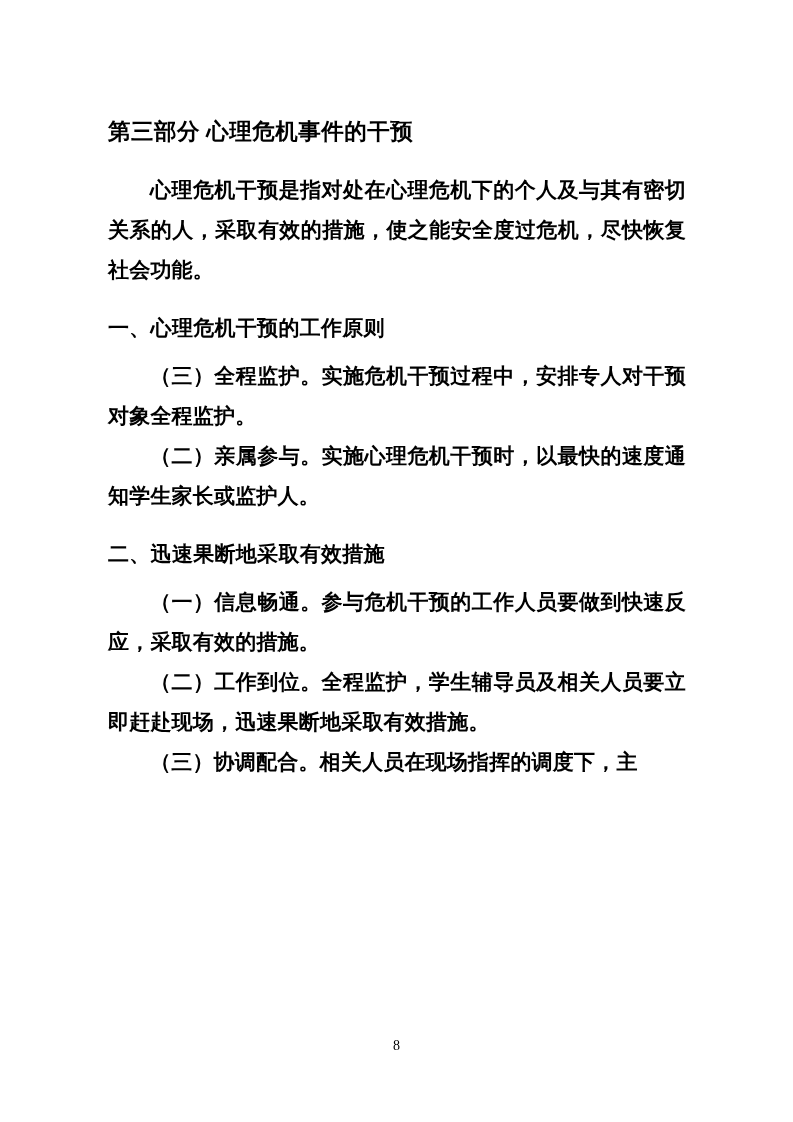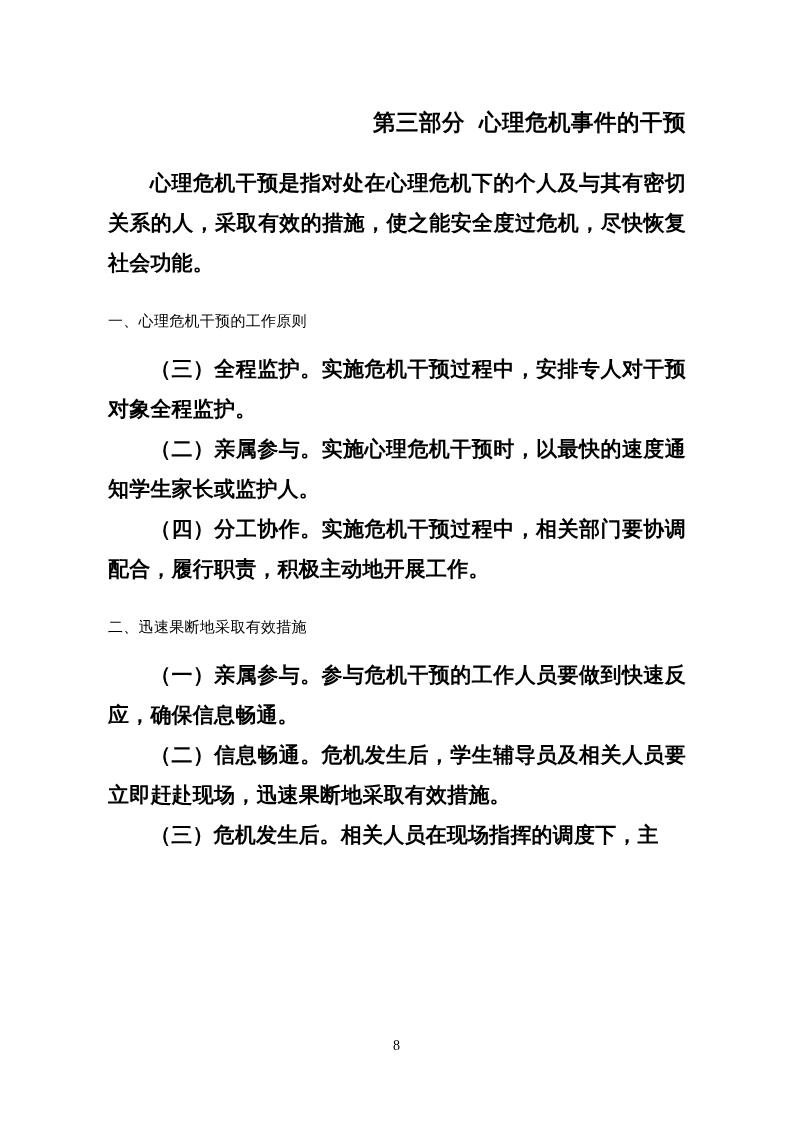--- a/index.html
+++ b/index.html
@@ -17,41 +17,41 @@
     font-family: "Liberation Serif", "DejaVu Serif", serif;
     color: #000000;
   }
   .content {
     position: absolute;
     left: 108px;
     top: 104px;
     width: 578px;
   }
   .doc-title {
-    text-align: right;
-    font-family: Liberation Mono, monospace;
+    text-align: left;
+    font-family: Liberation Serif, serif;
     font-weight: bold;
     font-size: 22.5px;
     letter-spacing: 0.5px;
-    margin: 5px 0 22px 0;
+    margin: 12px 0 22px 0;
     line-height: 1.4;
   }
   .para {
     font-size: 21px;
     line-height: 40px;
     text-indent: 42px;
     margin: 0;
     text-align: justify;
     letter-spacing: 0.2px;
     font-weight: bold;
   }
   .section-head {
     font-family: "Liberation Sans", "DejaVu Sans", sans-serif;
-    font-weight: normal;
-    font-size: 15px;
+    font-weight: bold;
+    font-size: 21px;
     line-height: 40px;
     margin: 18px 0 8px 0;
     letter-spacing: 0.3px;
   }
   .page-number {
     position: absolute;
     left: 0;
     right: 0;
     top: 1038px;
     text-align: center;
@@ -66,23 +66,22 @@
 <div class="page">
   <div class="content">
 
     <h1 class="doc-title">第三部分  心理危机事件的干预</h1>
 
     <p class="para">心理危机干预是指对处在心理危机下的个人及与其有密切关系的人，采取有效的措施，使之能安全度过危机，尽快恢复社会功能。</p>
 
     <h2 class="section-head">一、心理危机干预的工作原则</h2>
     <p class="para">（三）全程监护。实施危机干预过程中，安排专人对干预对象全程监护。</p>
     <p class="para">（二）亲属参与。实施心理危机干预时，以最快的速度通知学生家长或监护人。</p>
-    <p class="para">（四）分工协作。实施危机干预过程中，相关部门要协调配合，履行职责，积极主动地开展工作。</p>
 
     <h2 class="section-head">二、迅速果断地采取有效措施</h2>
-    <p class="para">（一）亲属参与。参与危机干预的工作人员要做到快速反应，确保信息畅通。</p>
-    <p class="para">（二）信息畅通。危机发生后，学生辅导员及相关人员要立即赶赴现场，迅速果断地采取有效措施。</p>
-    <p class="para">（三）危机发生后。相关人员在现场指挥的调度下，主</p>
+    <p class="para">（一）信息畅通。参与危机干预的工作人员要做到快速反应，采取有效的措施。</p>
+    <p class="para">（二）工作到位。全程监护，学生辅导员及相关人员要立即赶赴现场，迅速果断地采取有效措施。</p>
+    <p class="para">（三）协调配合。相关人员在现场指挥的调度下，主</p>
 
   </div>
 
   <div class="page-number">8</div>
 </div>
 
 </body></html>

